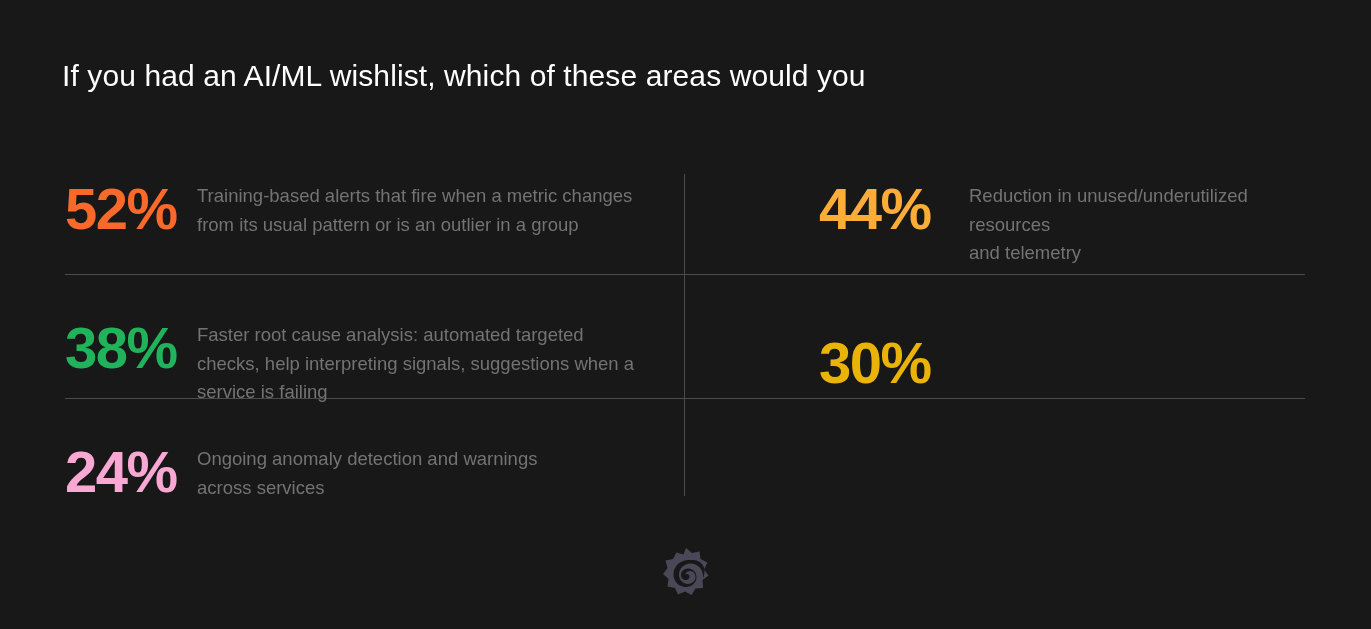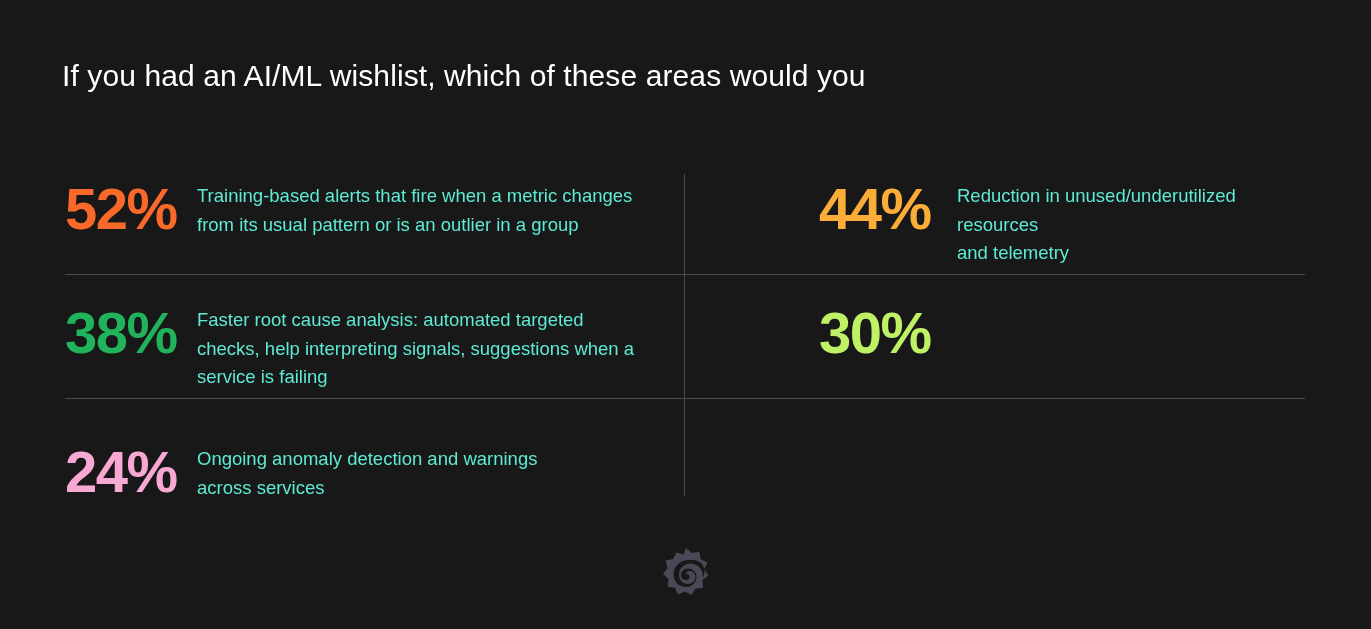--- a/index.html
+++ b/index.html
@@ -50,46 +50,46 @@
   }
 
   .grid-row {
     position: absolute;
     left: 0;
     width: 1240px;
     display: flex;
     flex-direction: row;
   }
   .row-1 { top: 0px;   height: 100px; }
-  .row-2 { top: 124px; height: 124px; }
+  .row-2 { top: 124px; height: 124px; align-items: center; }
   .row-3 { top: 263px; height: 60px;  }
 
   .cell {
     display: flex;
     flex-direction: row;
     align-items: flex-start;
     box-sizing: border-box;
   }
   .cell-left  { width: 620px; padding-right: 22px; }
-  .cell-right { width: 620px; padding-left: 134px; }
+  .cell-right { width: 620px; padding-left: 134px; gap: 12px; }
 
   .pct {
     flex: none;
     font-size: 58px;
     font-weight: 700;
     line-height: 58px;
     letter-spacing: -1.5px;
     margin-top: 6px;
     white-space: nowrap;
   }
   .pct-w-left  { width: 132px; }
   .pct-w-right { width: 138px; }
 
   .desc {
-    color: #5eead4;
+    color: #737373;
     font-size: 18.5px;
     line-height: 28.5px;
     font-weight: 400;
     padding-top: 8px;
   }
   .desc-narrow { max-width: 470px; }
   .desc-right  { max-width: 420px; }
 
   
   .hdiv {
@@ -164,21 +164,21 @@
       <div class="cell cell-left">
         <div class="pct pct-w-left" style="color:#21b25c">38%</div>
         <div class="desc desc-narrow">
           <span>Faster root cause analysis: automated targeted</span><br>
           <span>checks, help interpreting signals, suggestions when a</span><br>
           <span>service is failing</span>
         </div>
       </div>
 
       <div class="cell cell-right">
-        <div class="pct pct-w-right" style="color:#bef264">30%</div>
+        <div class="pct pct-w-right" style="color:#eab308">30%</div>
       </div>
 
     </div>
 
     <div class="grid-row row-3">
 
       <div class="cell cell-left">
         <div class="pct pct-w-left" style="color:#f9a8d4">24%</div>
         <div class="desc desc-narrow">
           <span>Ongoing anomaly detection and warnings</span><br>

